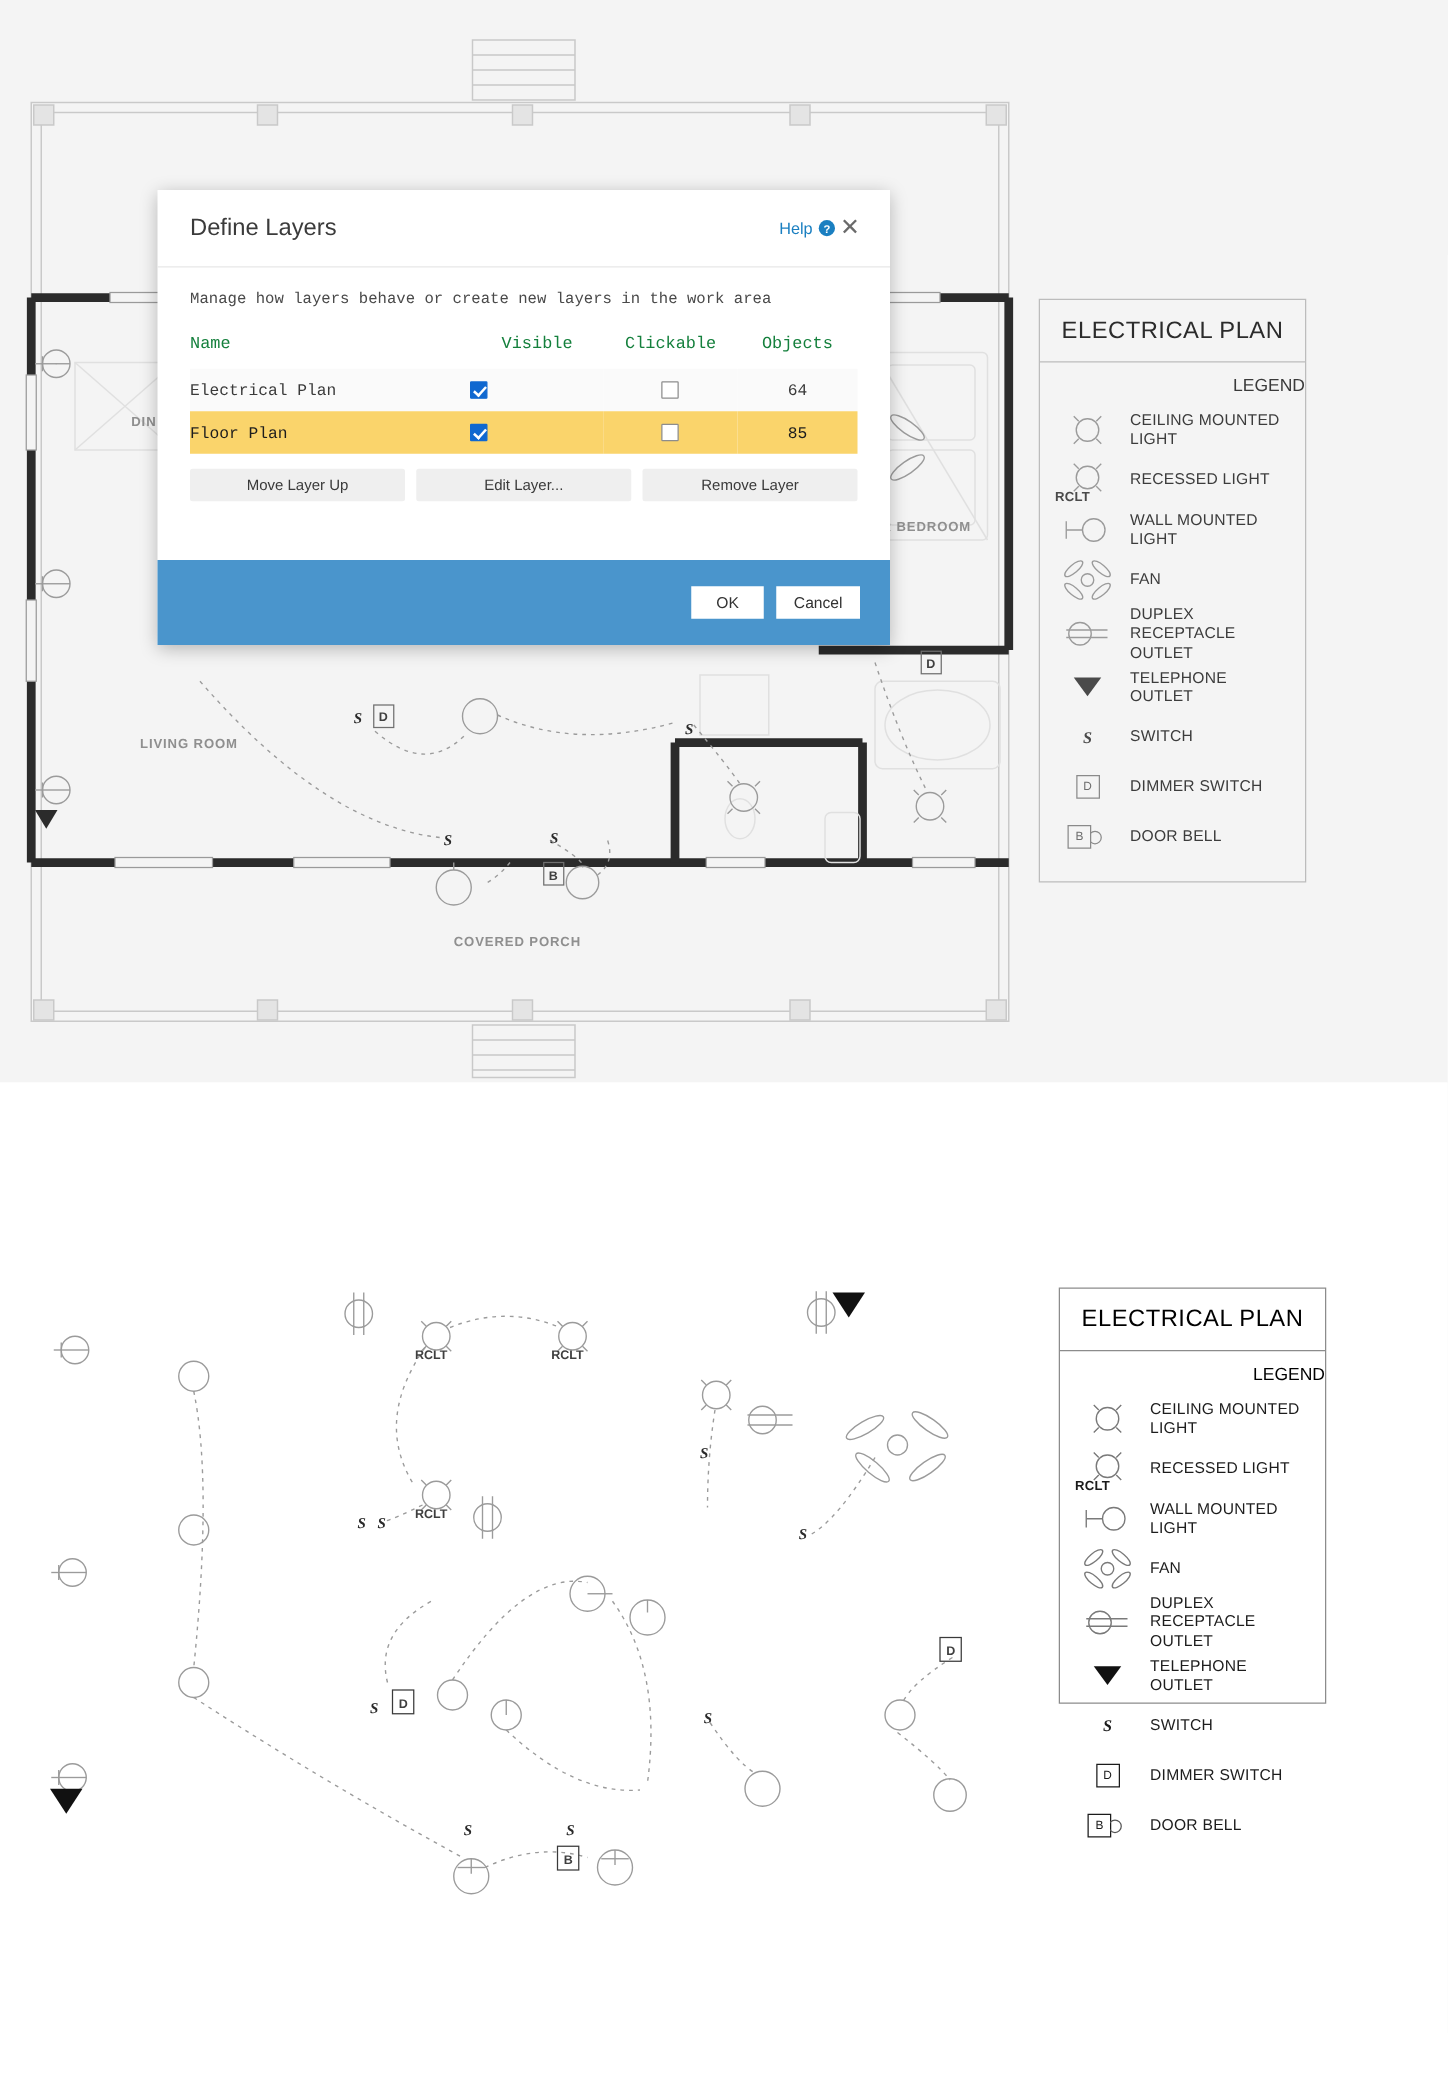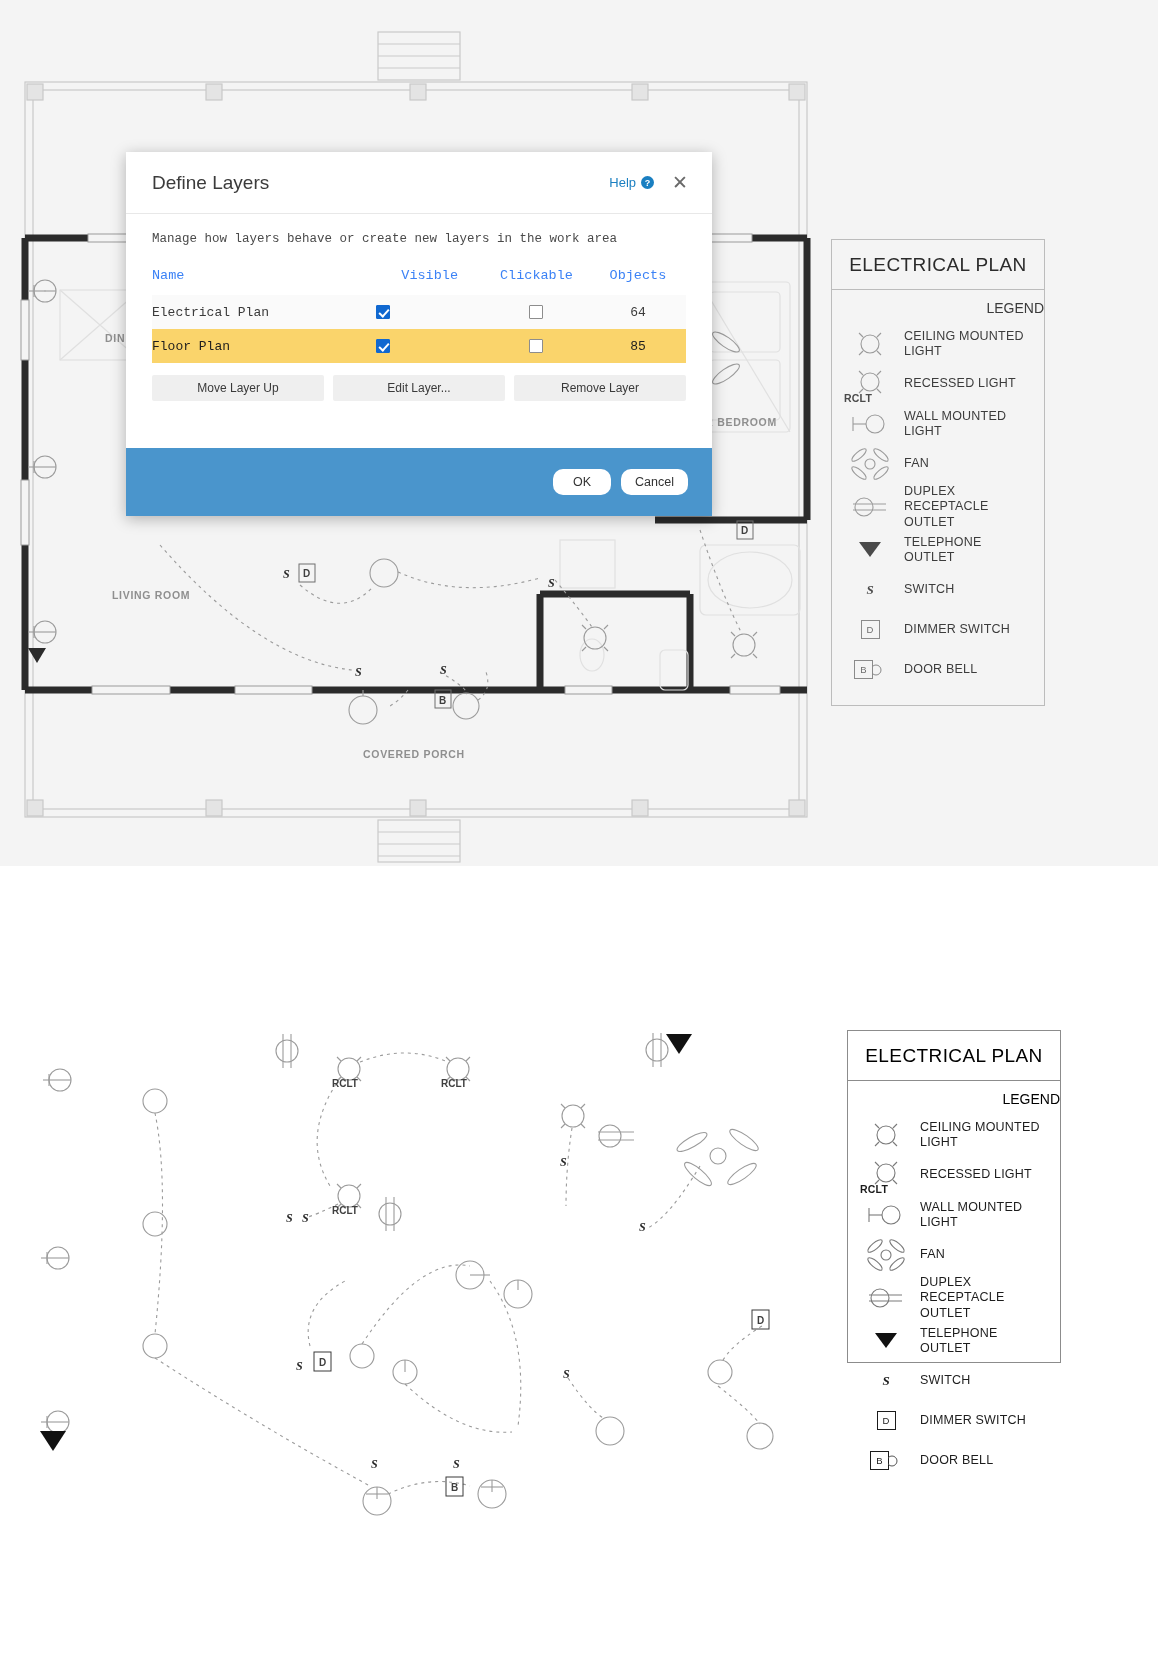--- a/index.html
+++ b/index.html
@@ -79,35 +79,35 @@
   #dialog{
     position:absolute; left:126px; top:152px; width:586px;
     background:#ffffff; box-shadow:0 3px 14px rgba(0,0,0,.28);
     z-index:50; font-family:"Liberation Sans", sans-serif;
   }
   #dlg-head{
     height:62px; display:flex; align-items:center; padding:0 20px 0 26px;
     border-bottom:1px solid #e8e8e8;
   }
   #dlg-title{ font-size:19px; color:#3b3b3b; flex:1; }
-  #dlg-help{ font-size:13px; color:#1a7fc1; margin-right:14px; cursor:pointer;
+  #dlg-help{ font-size:13px; color:#1a7fc1; cursor:pointer;
              display:flex; align-items:center; gap:5px; }
   .help-circ{
     width:13px; height:13px; border-radius:50%; background:#1a7fc1;
     color:#fff; font-size:9px; display:flex; align-items:center;
     justify-content:center; font-weight:bold;
   }
   #dlg-close{ font-size:19px; color:#6a6a6a; cursor:pointer; line-height:1;
               padding:2px 4px; }
   #dlg-body{ padding:18px 26px 0;font-family:Liberation Mono, monospace; }
   #dlg-desc{ font-size:12.5px; color:#4a4a4a; margin-bottom:18px; }
 
   table.layers{ width:100%; border-collapse:collapse; }
   table.layers th{
-    font-weight:normal; font-size:13.5px; color:#3b82f6; padding:4px 0 12px;
+    font-weight:normal; font-size:13.5px; color:#15803d; padding:4px 0 12px;
   }
   table.layers td{ font-size:13px; color:#3a3a3a; padding:0; height:34px; }
   th.c-name, td.c-name{ text-align:left; width:42%; padding-left:9px; }
   th.c-vis,  td.c-vis { width:20%; }
   th.c-clk,  td.c-clk { text-align:center; width:20%; }
   th.c-obj,  td.c-obj { text-align:center; width:18%; }
   tr.row-a{ background:#fafafa; }
   tr.row-sel{ background:#fad46b; }
   tr.row-sel td{ color:#1d1d1d; }
 
@@ -132,21 +132,21 @@
     display:flex; align-items:center; justify-content:center;
   }
   .lbtn.disabled{ background:transparent; color:#a9a9a9; cursor:default; }
   .lbtn.ghost{ background:transparent; pointer-events:none; }
 
   #dlg-foot{
     background:#4a95cc; height:68px; display:flex; align-items:center;
     justify-content:flex-end; padding:0 24px; gap:10px;
   }
   .fbtn{
-    min-width:58px; height:26px; background:#fff; border:none; border-radius:10px;
+    min-width:58px; height:26px; background:#fff; border:none; border-radius:0;
     font-size:12.5px; color:#333; cursor:pointer; padding:0 14px;
     font-family:"Liberation Sans", sans-serif;
   }
 
   
   .room-lbl{
     position:absolute; font-size:10.5px; color:#8f8f8f; font-weight:bold;
     letter-spacing:.7px; white-space:nowrap;
   }
   .plan-txt{ font-size:10px; fill:#3f3f3f; font-weight:bold;

